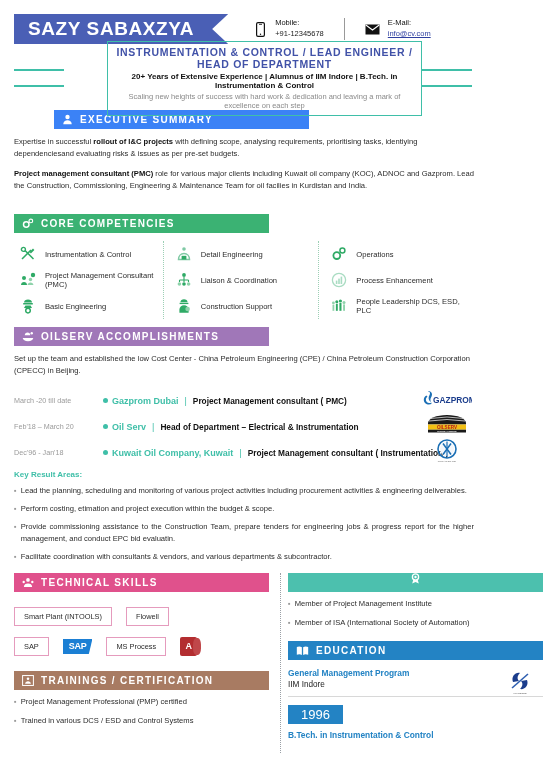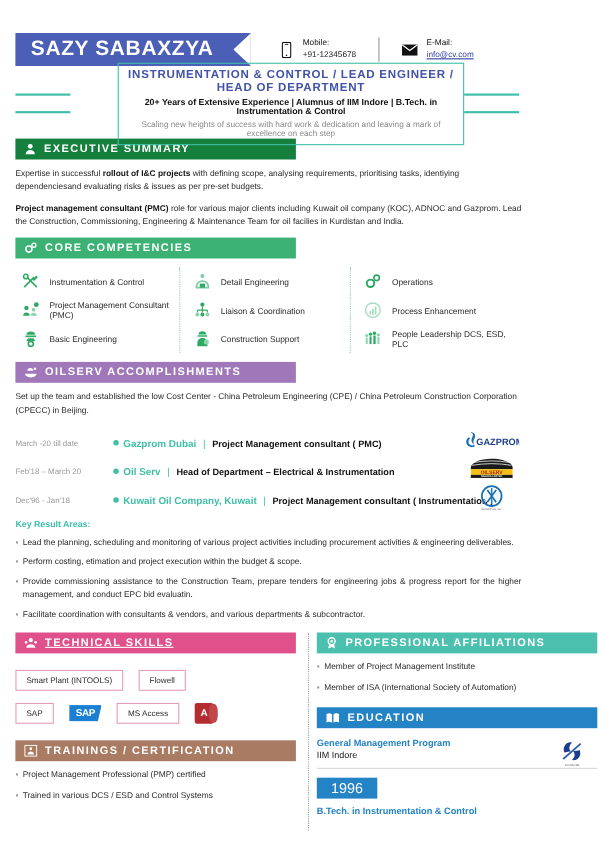--- a/index.html
+++ b/index.html
@@ -2,21 +2,21 @@
 <html><head>
 <meta charset="utf-8">
 <style>
   * { box-sizing: border-box; margin: 0; padding: 0; }
   html, body {
     width: 550px; height: 778px;
     background: #ffffff;
     font-family: "Liberation Sans", sans-serif;
     overflow: hidden;
   }
-  .page { position: relative; width: 488px; height: 778px; padding: 16px 14px; }
+  .page { position: relative; width: 488px; height: 778px; padding: 0 14px; }
 
   
   .header { display: flex; align-items: center; height: 46px; padding-top: 12px; }
   .name-ribbon {
     position: relative;
     background: #4a5fb5;
     color: #ffffff;
     font-size: 19px;
     font-weight: bold;
     letter-spacing: 0.6px;
@@ -62,27 +62,27 @@
 
   
   .sec-head {
     display: flex; align-items: center; gap: 7px;
     color: #ffffff; font-size: 10px; font-weight: bold;
     letter-spacing: 1.3px;
     height: 19px; padding: 0 8px;
     width: 255px;
   }
   .sec-head .sh-icon { display: flex; align-items: center; }
-  .sec-head-orange { background: #15803d; }
+  .sec-head-orange { background: #3b82f6; margin-left: 40px; }
   .sec-head-green  { background: #3bb273; }
   .sec-head-purple { background: #a077b8; }
   .sec-head-teal   { background: #4cc4b0; }
-  .sec-head-pink   { background: #e0518c; text-decoration: underline; }
+  .sec-head-pink   { background: #e0518c; }
   .sec-head-brown  { background: #a87b62; }
-  .sec-head-tealq  { background: #4cc0ae; }
+  .sec-head-tealq  { background: #4cc0ae; flex-direction: column; }
   .sec-head-blue   { background: #2383c4; }
 
   
   .para { font-size: 7.6px; color: #2b2b2b; line-height: 1.62; margin-top: 7px; }
   .para b { font-weight: bold; color: #111; }
   .bullet-row { display: flex; gap: 4px; font-size: 7.6px; color: #2b2b2b; line-height: 1.6; margin-top: 6px; }
   .bullet-dot { color: #9a9a9a; flex: 0 0 auto; font-size: 7.6px; }
   .bullet-txt { flex: 1 1 auto; }
 
   
@@ -215,21 +215,21 @@
       <span>EXECUTIVE SUMMARY</span>
     </div>
     <p class="para">
       <span>Expertise in successful </span><b>rollout of I&amp;C projects</b><span> with defining scope, analysing requirements, prioritising tasks, identiying dependenciesand evaluating risks &amp; issues as per pre-set budgets.</span>
     </p>
     <p class="para">
       <span></span><b>Project management consultant (PMC)</b><span> role for various major clients including Kuwait oil company (KOC), ADNOC and Gazprom. Lead the Construction, Commissioning, Engineering &amp; Maintenance Team for oil facilies in Kurdistan and India.</span>
     </p>
   </div>
 
-  <div style="margin-top:8px;">
+  <div style="margin-top:22px;">
     <div class="sec-head sec-head-green">
       <span class="sh-icon">
         <svg width="12" height="11" viewBox="0 0 13 12">
             <circle cx="4.6" cy="7" r="3" fill="none" stroke="#fff" stroke-width="1.6"></circle>
             <circle cx="9.6" cy="3.2" r="2" fill="none" stroke="#fff" stroke-width="1.3"></circle>
           </svg>
       </span>
       <span>CORE COMPETENCIES</span>
     </div>
 
@@ -463,21 +463,21 @@
         </div>
 
         <div class="skill-rows">
           <div class="skill-row">
             <span class="chip">Smart Plant (INTOOLS)</span>
             <span class="chip">Flowell</span>
           </div>
           <div class="skill-row">
             <span class="chip">SAP</span>
             <span class="sap-logo">SAP</span>
-            <span class="chip">MS Access</span>
+            <span class="chip">MS Process</span>
             <span class="access-logo">A</span>
           </div>
         </div>
       </div>
 
       <div style="margin-top:10px;">
         <div class="sec-head sec-head-brown">
           <span class="sh-icon">
             <svg width="12" height="11" viewBox="0 0 13 12">
                 <rect x="0.6" y="0.6" width="11.8" height="10.8" fill="none" stroke="#fff" stroke-width="1.1"></rect>

